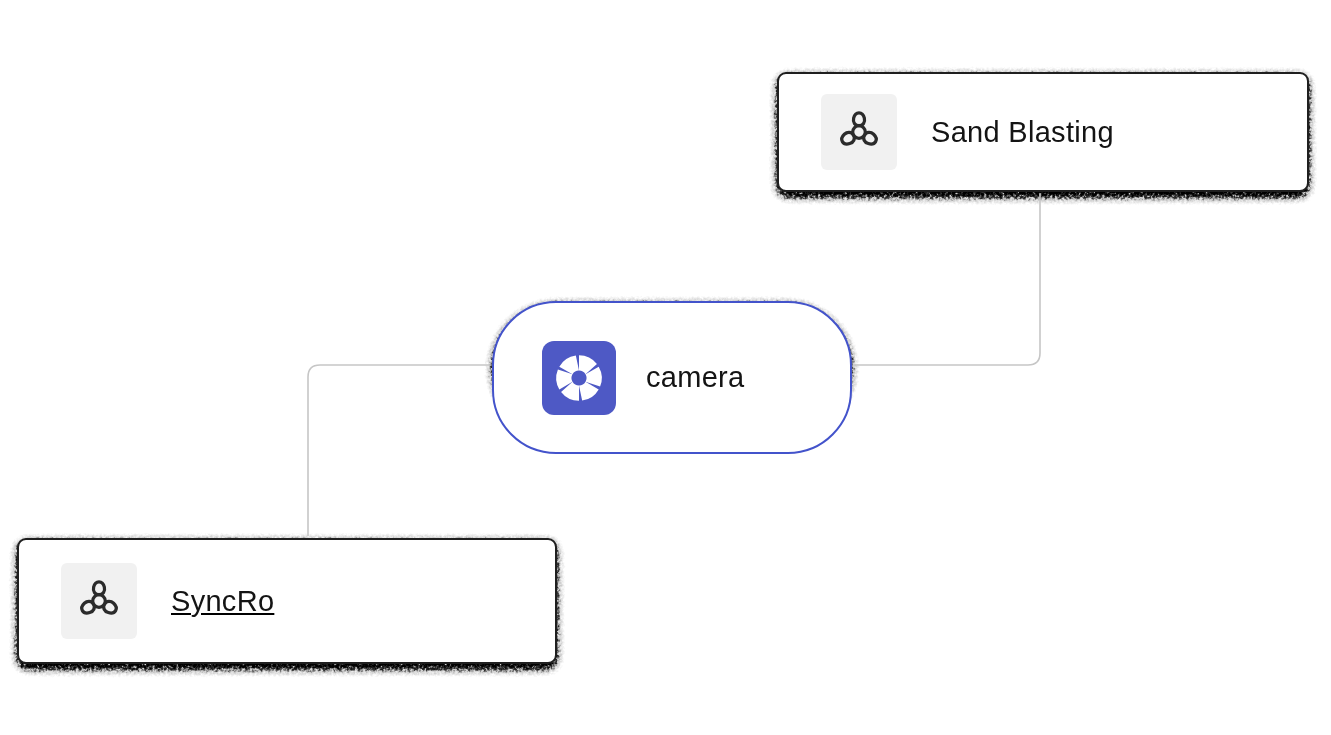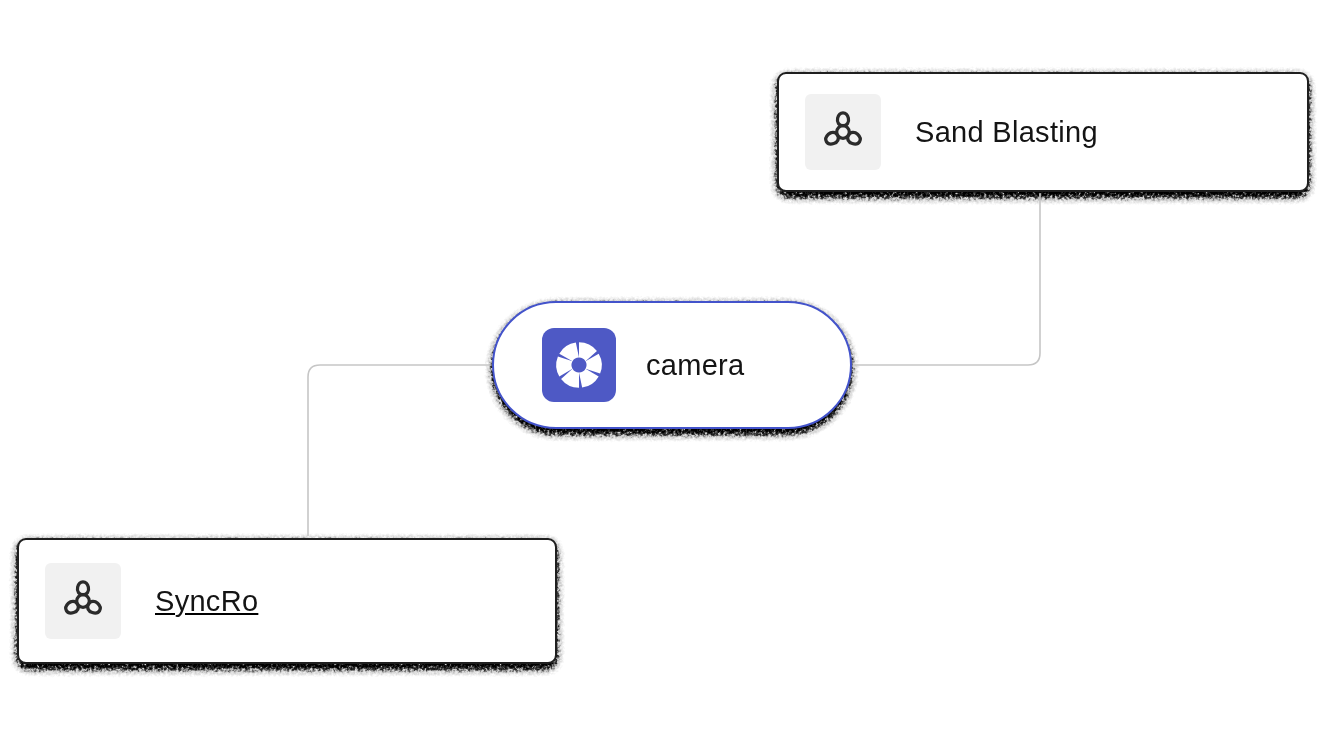--- a/index.html
+++ b/index.html
@@ -1,30 +1,30 @@
 <!DOCTYPE html>
 <html><head>
 <meta charset="utf-8">
 <style>
   * { margin:0; padding:0; box-sizing:border-box; }
   html, body { width:1331px; height:735px; background:#ffffff; overflow:hidden; }
   .canvas { position:relative; width:1331px; height:735px; font-family:"Liberation Sans", sans-serif; }
   .layer { position:absolute; left:0; top:0; width:1331px; height:735px; z-index:1; }
   .node { position:absolute; display:flex; align-items:center; background:#ffffff; z-index:2; }
-  .card { border:2px solid #1f1f1f; border-radius:9px; padding-left:26px; }
+  .card { border:2px solid #1f1f1f; border-radius:9px; padding-left:42px; }
   .pill { border:2.5px solid #4353cb; border-radius:64px; padding-left:48px; }
   .icon-box { display:flex; align-items:center; justify-content:center; flex:0 0 auto; }
   .icon-gray { width:76px; height:76px; background:#f1f1f1; border-radius:6px; }
   .icon-indigo { width:74px; height:74px; background:#4e59c5; border-radius:12px; }
   .node-label { font-size:29px; font-weight:500; color:#141414; letter-spacing:.3px; white-space:nowrap; }
   .label-gap { margin-left:34px; }
   .label-gap-sm { margin-left:30px; }
   #node-sand   { left:777px; top:72px;  width:532px; height:120px; }
   #node-syncro { left:17px;  top:538px; width:540px; height:126px;text-decoration:underline; }
-  #node-camera { left:492px; top:301px; width:360px; height:128px; }
+  #node-camera { left:492px; top:301px; width:360px; height:153px; }
 </style>
 </head>
 <body>
 
 <div class="canvas">
 
   <svg class="layer" width="1331" height="735" viewBox="0 0 1331 735" xmlns="http://www.w3.org/2000/svg">
     <defs>
       <filter id="spray" x="-12%" y="-40%" width="124%" height="180%">
         <feGaussianBlur in="SourceAlpha" stdDeviation="5.5" result="blur"></feGaussianBlur>

